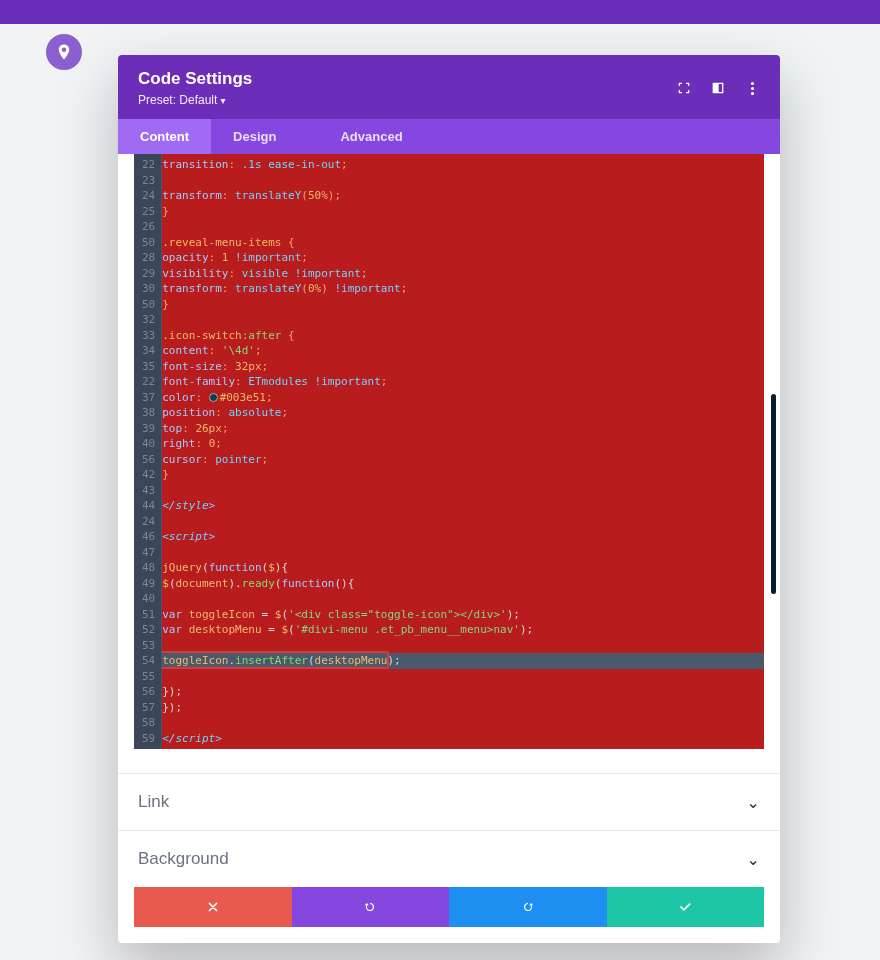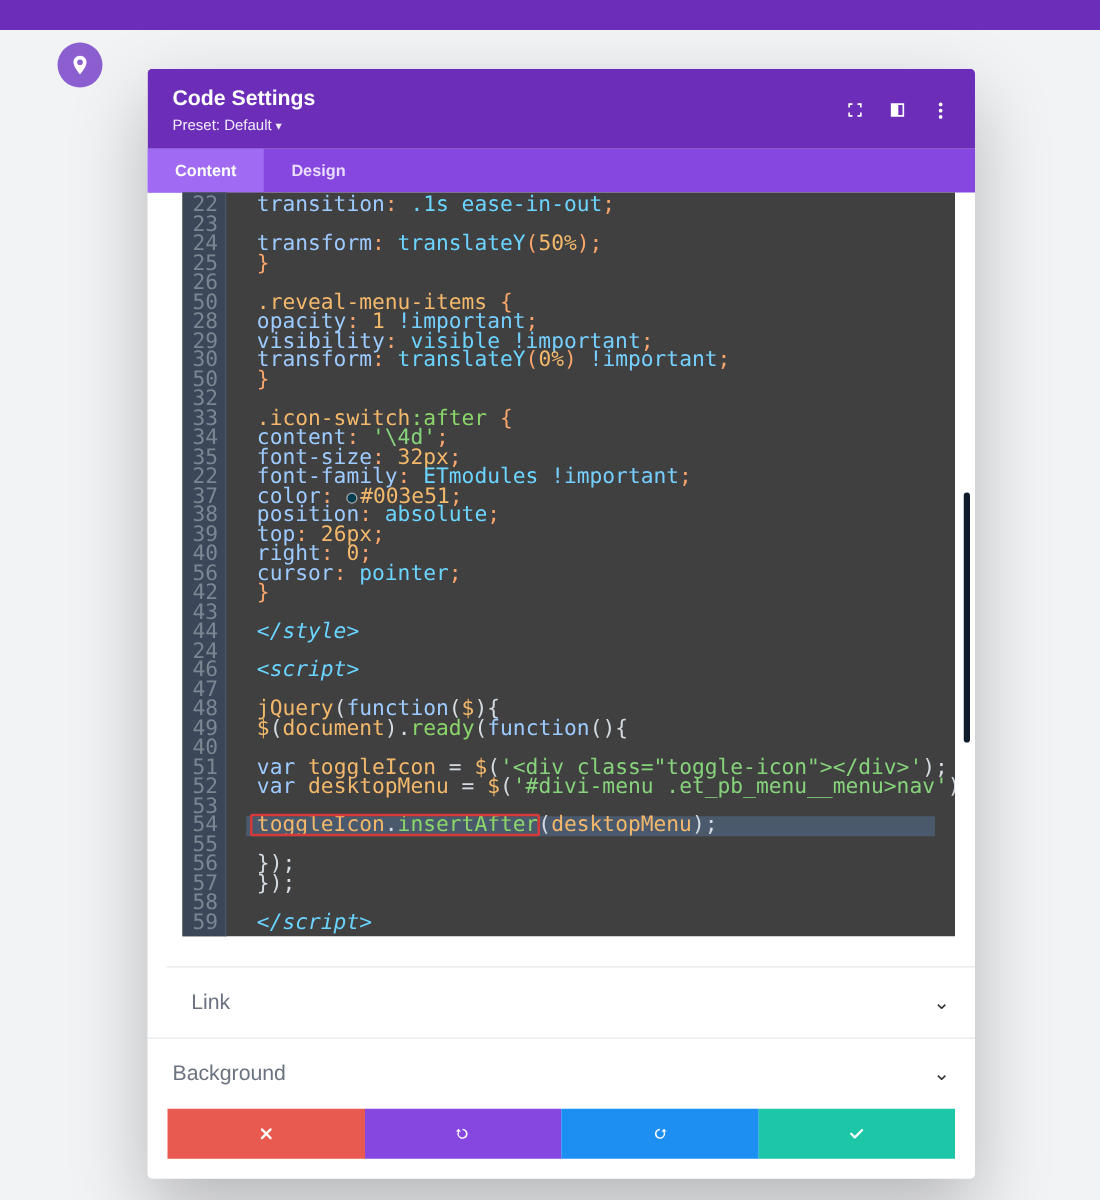--- a/index.html
+++ b/index.html
@@ -63,39 +63,39 @@
   }
   .tab.active {
     background: #a06af2;
     color: #fff;
   }
   .tab.adv { margin-left: 20px; }
 
   .body { padding: 0 0 0 0; }
 
   .code-area {
-    margin: 0 16px 0 28px;
-    background: #404040;
+    margin: 0 16px 0 16px;
+    background: #b91c1c;
     font-family: Consolas, Menlo, monospace;
-    font-size: 17px;
+    font-size: 11px;
     line-height: 15.5px;
     display: flex;
     position: relative;
   }
   .gutter {
     background: #3b4758;
     color: #7b8693;
     text-align: right;
     padding: 3px 6px 3px 8px;
     user-select: none;
     border-right: 1px solid #4a5568;
   }
   .gutter div { height: 15.5px; }
   .code {
-    padding: 3px 24px;
+    padding: 3px 0;
     color: #d5dbe2;
     white-space: pre;
     flex: 1;
     overflow:hidden;
   }
   .code .row { height: 15.5px; position: relative; }
   .code .hl-line {
     position:absolute; left:-8px; right:-8px; top:0; height:15.5px;
     background:#4b596d;
   }
@@ -127,21 +127,21 @@
   .scroll-ind {
     position:absolute; right:-12px; top:240px; width:5px; height:200px;
     background:#0d1b2a; border-radius:3px;
   }
 
   .section {
     padding: 18px 20px;
     border-top: 1px solid #e6e8ec;
     display:flex; justify-content:space-between; align-items:center;
   }
-  .section.first { margin-top: 24px; margin-left: 15px; }
+  .section.first { margin-top: 24px; }
   .section .label { color:#6b7280; font-size:17px; font-weight:400; }
   .chev { color:#333; }
 
   .footer-actions {
     margin: 0 16px 16px 16px;
     display:flex;
   }
   .act {
     flex:1; height:40px;
     display:flex; align-items:center; justify-content:center;
@@ -188,20 +188,21 @@
         <span></span>
           <span></span>
           <span></span>
       </div>
     </div>
   </div>
 
   <div class="tabs">
     <div class="tab active">Content</div>
     <div class="tab">Design</div>
+    <div class="tab adv">Advanced</div>
   </div>
 
   <div class="body">
     <div class="code-area">
       <div class="gutter" id="gutter">
           <div>22</div>
           <div>23</div>
           <div>24</div>
           <div>25</div>
           <div>26</div>

